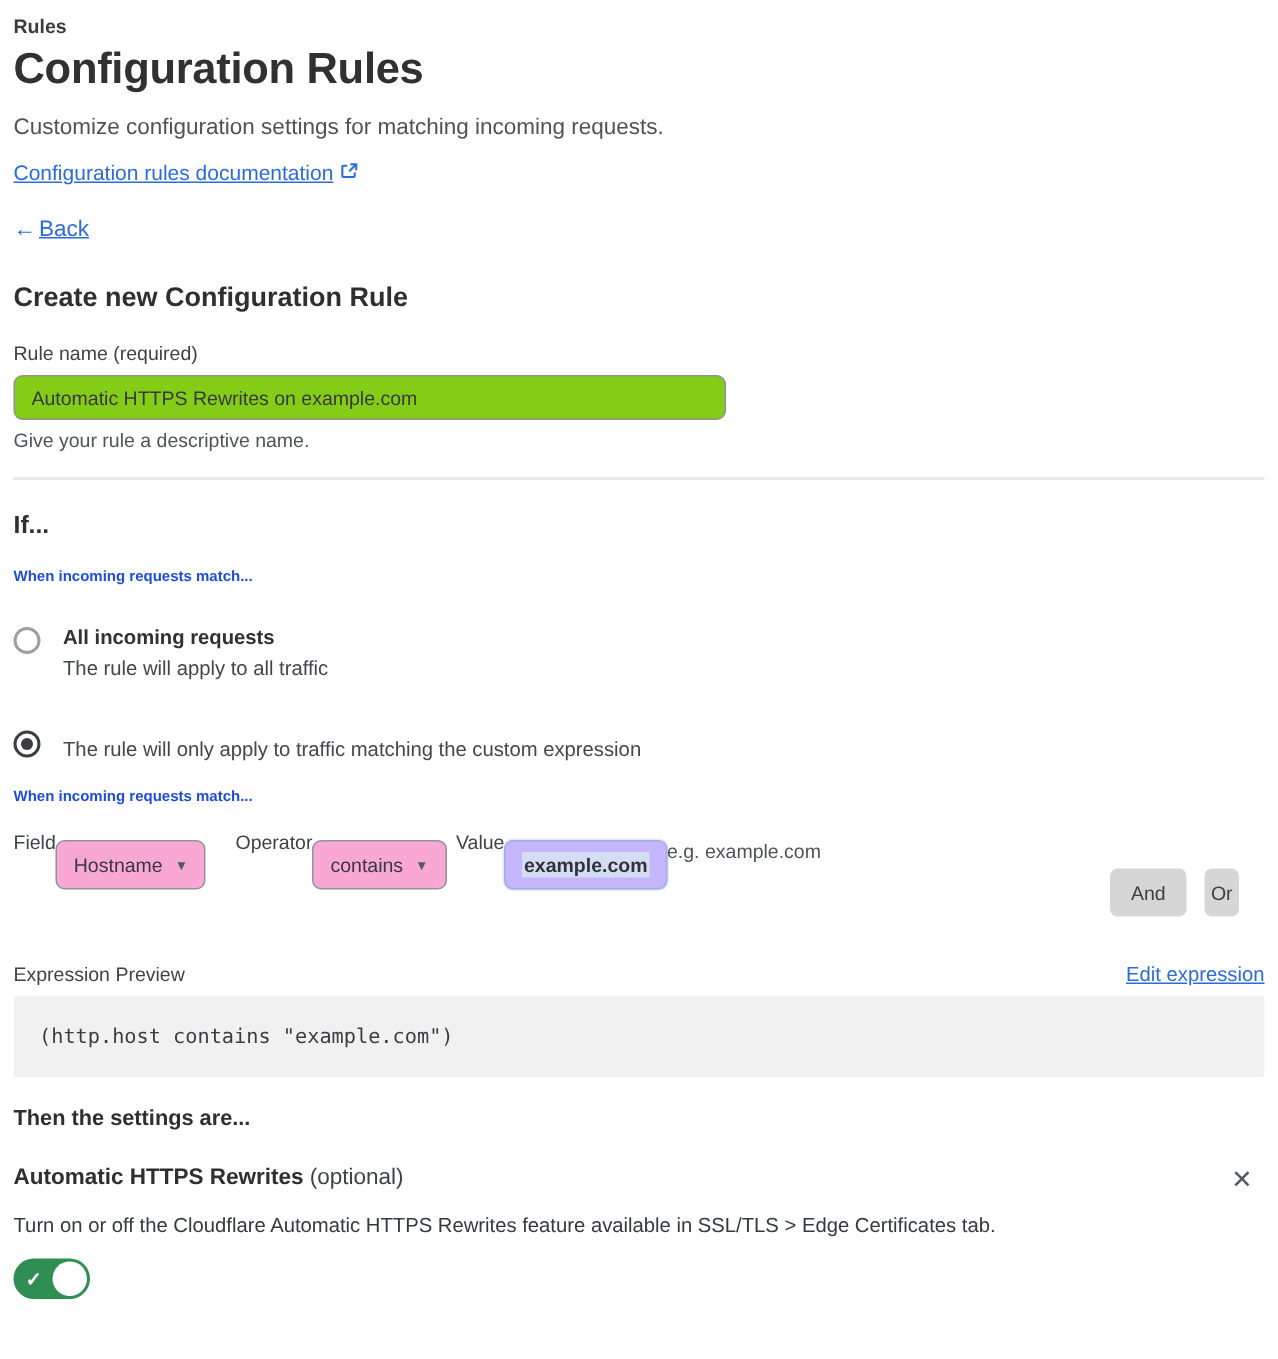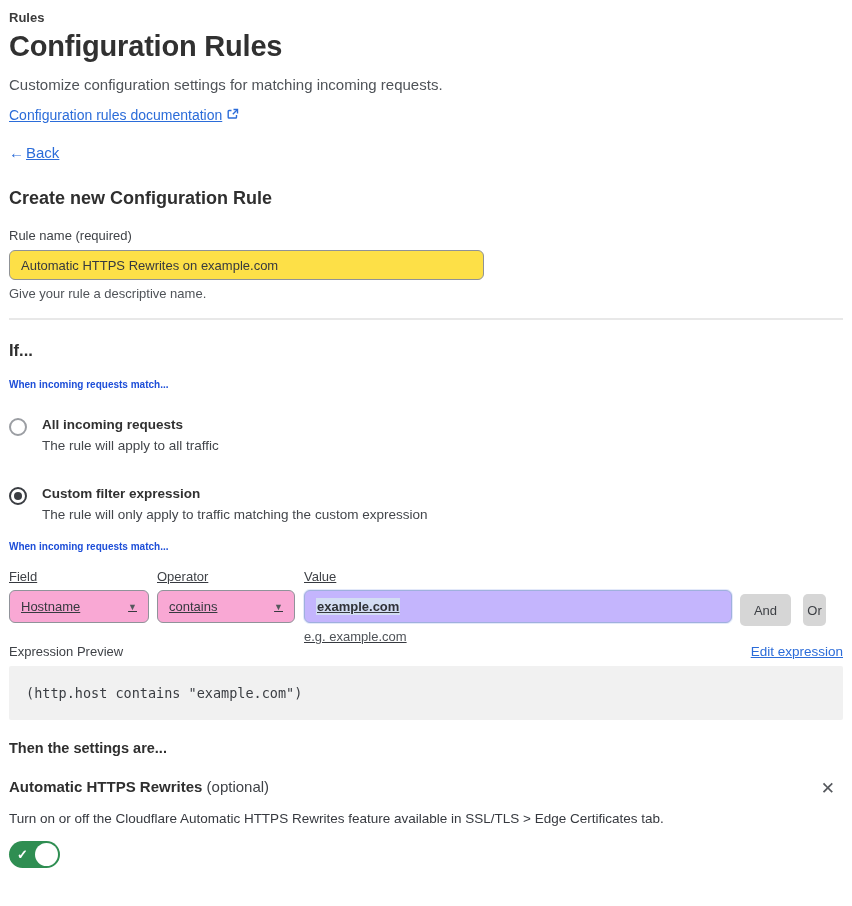--- a/index.html
+++ b/index.html
@@ -21,21 +21,21 @@
   .back-row { margin-top: 21px; font-size: 15px; display: flex; align-items: center; }
   .back-arrow { color: #2b6cd9; text-decoration: none; margin-right: 2px; }
 
   .section-h2 { font-size: 18px; font-weight: 700; color: #2f2f2f; margin-top: 27px; }
 
   .field-label { font-size: 13px; color: #3f4247; margin-top: 19px; }
   .rule-name-input {
     margin-top: 7px; width: 475px; height: 30px;
     border: 1px solid #8f9297; border-radius: 6px;
     font-size: 13px; color: #36393f; padding: 0 11px;
-    font-family: "Liberation Sans", sans-serif; background: #fde047;
+    font-family: "Liberation Sans", sans-serif; background: #84cc16;
   }
   .help-text { font-size: 13px; color: #4f5358; margin-top: 6px; }
 
   .divider { border: none; border-top: 2px solid #e8e8e8; margin-top: 17px; }
 
   .section-h3 { font-size: 16.5px; font-weight: 700; color: #2f2f2f; margin-top: 21px; }
   .match-heading { font-size: 10px; font-weight: 700; color: #1d4ed8; margin-top: 19px; }
 
   .radio-option { display: flex; margin-top: 27px; }
   .radio-option + .radio-option { margin-top: 33px; }
@@ -47,21 +47,21 @@
   .radio-circle.checked { border-color: #3a3d42; }
   .radio-circle.checked::after {
     content: ""; position: absolute; left: 3px; top: 3px;
     width: 8px; height: 8px; border-radius: 50%; background: #3a3d42;
   }
   .radio-texts { margin-left: 15px; }
   .radio-label { font-size: 13.5px; font-weight: 700; color: #313131; }
   .radio-desc { font-size: 13.5px; color: #43464b; margin-top: 6px; }
 
   .builder { margin-top: 17px; display: flex; align-items: flex-start; }
-  .builder-col { display: flex; flex-direction: column; text-decoration: underline; }
+  .builder-col { display: flex; flex-direction: row; }
   .col-label { font-size: 13px; color: #3f4247; }
   .select-box {
     margin-top: 6px; height: 33px; border: 1px solid #90939a; border-radius: 6px;
     background: #f9a8d4; display: flex; align-items: center; justify-content: space-between;
     padding: 0 11px; font-size: 13px; color: #36393f; cursor: pointer;
   }
   .caret { font-size: 9px; color: #55585d; margin-left: 8px; }
   .w-field { width: 140px; }
   .w-operator { width: 138px; margin-left: 8px; }
   .w-value { width: 428px; margin-left: 9px; }
@@ -75,21 +75,21 @@
   .value-help { font-size: 13px; color: #4f5358; margin-top: 6px; }
 
   .logic-btn {
     margin-top: 25px; height: 32px; background: #d6d6d6; color: #3c3f44;
     border: none; border-radius: 5px; font-size: 13px;
     font-family: "Liberation Sans", sans-serif; cursor: pointer;
   }
   .and-btn { width: 51px; margin-left: 8px; }
   .or-btn { width: 23px; margin-left: 12px; }
 
-  .preview-row { display: flex; justify-content: space-between; align-items: baseline; }
+  .preview-row { margin-top: 31px; display: flex; justify-content: space-between; align-items: baseline; }
   .preview-label { font-size: 13px; color: #3f4247; }
   .edit-link { font-size: 13.5px; text-decoration: underline; }
   .code-block {
     margin-top: 7px; background: #f1f1f1; height: 54px;
     display: flex; align-items: center; padding: 0 17px;
     font-family: "DejaVu Sans Mono", "Liberation Mono", monospace;
     font-size: 13.5px; color: #3a3d42; border-radius: 2px;
   }
 
   .then-heading { font-size: 14.5px; font-weight: 700; color: #2f2f2f; margin-top: 20px; }
@@ -160,21 +160,20 @@
   <span class="radio-circle"></span>
   <div class="radio-texts">
     <div class="radio-label">All incoming requests</div>
     <div class="radio-desc">The rule will apply to all traffic</div>
   </div>
 </div>
 
 <div class="radio-option">
   <span class="radio-circle checked"></span>
   <div class="radio-texts">
-    <div class="radio-label">Custom filter expression</div>
     <div class="radio-desc">The rule will only apply to traffic matching the custom expression</div>
   </div>
 </div>
 
 <div class="match-heading">When incoming requests match...</div>
 
 <div class="builder">
   <div class="builder-col w-field">
     <div class="col-label">Field</div>
     <div class="select-box">

